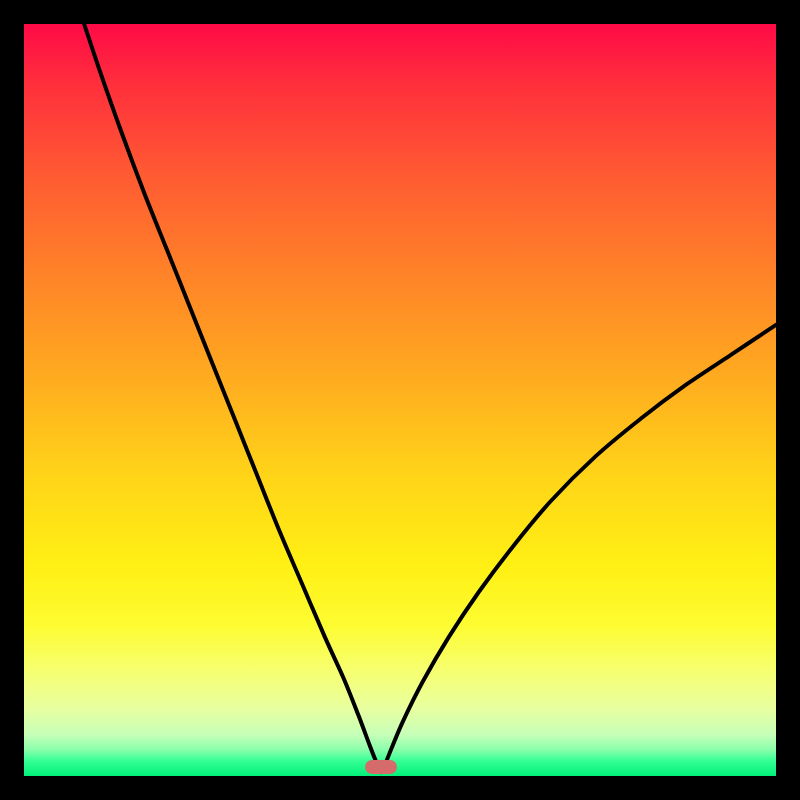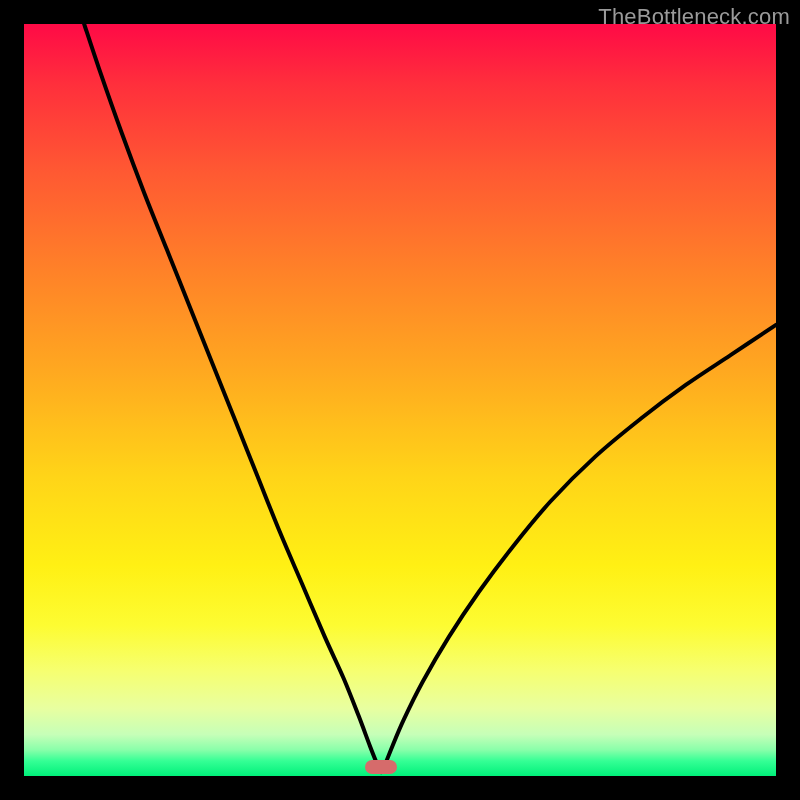--- a/index.html
+++ b/index.html
@@ -81,14 +81,13 @@
   <div class="plot-area">
     <div class="gradient-bg"></div>
 
     <svg class="curve" viewBox="0 0 752 752" preserveAspectRatio="none">
       <path id="curve-path" fill="none" stroke-width="4" stroke-linejoin="round" stroke-linecap="round" stroke="#000000" d="M 60.16 0.00 C 62.67 7.52, 68.93 26.95, 75.20 45.12 C 81.47 63.29, 90.24 88.36, 97.76 109.04 C 105.28 129.72, 112.80 149.77, 120.32 169.20 C 127.84 188.63, 135.36 206.80, 142.88 225.60 C 150.40 244.40, 157.92 263.20, 165.44 282.00 C 172.96 300.80, 180.48 319.60, 188.00 338.40 C 195.52 357.20, 203.04 376.00, 210.56 394.80 C 218.08 413.60, 225.60 432.40, 233.12 451.20 C 240.64 470.00, 248.16 489.43, 255.68 507.60 C 263.20 525.77, 270.72 542.69, 278.24 560.24 C 285.76 577.79, 293.91 597.21, 300.80 612.88 C 307.69 628.55, 313.96 641.08, 319.60 654.24 C 325.24 667.40, 330.25 680.56, 334.64 691.84 C 339.03 703.12, 342.79 713.77, 345.92 721.92 C 349.05 730.07, 351.56 736.33, 353.44 740.72 C 355.32 745.11, 355.95 748.24, 357.20 748.24 C 358.45 748.24, 359.08 745.11, 360.96 740.72 C 362.84 736.33, 365.35 729.44, 368.48 721.92 C 371.61 714.40, 374.75 706.25, 379.76 695.60 C 384.77 684.95, 391.04 671.79, 398.56 658.00 C 406.08 644.21, 415.48 627.92, 424.88 612.88 C 434.28 597.84, 444.31 582.80, 454.96 567.76 C 465.61 552.72, 476.89 537.68, 488.80 522.64 C 500.71 507.60, 512.61 492.56, 526.40 477.52 C 540.19 462.48, 556.48 446.19, 571.52 432.40 C 586.56 418.61, 601.60 406.71, 616.64 394.80 C 631.68 382.89, 646.72 371.61, 661.76 360.96 C 676.80 350.31, 691.84 340.91, 706.88 330.88 C 721.92 320.85, 744.48 305.81, 752.00 300.80"></path>
     </svg>
 
     <div class="marker" id="min-marker" style="background: rgb(214, 107, 107); left: 341.2px; top: 735.976px;"></div>
   </div>
 
-  <div class="credit">TheBottleneck.com</div>
 </div>
 
 </body></html>

